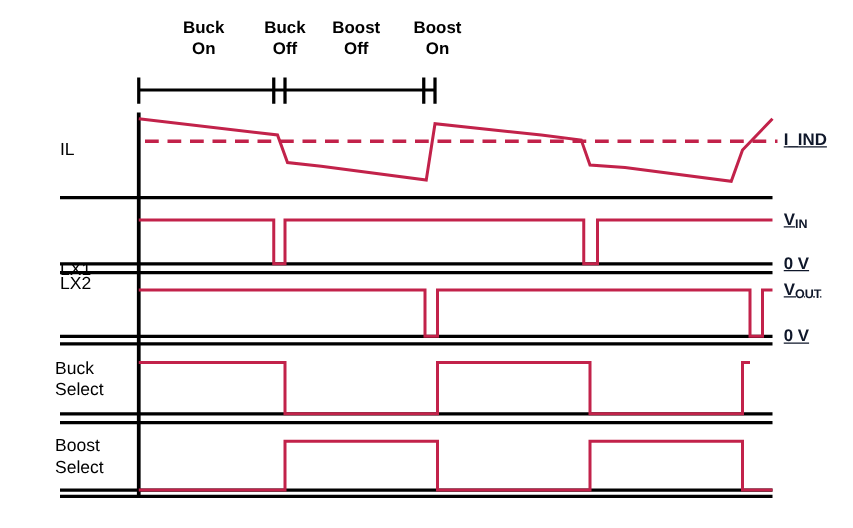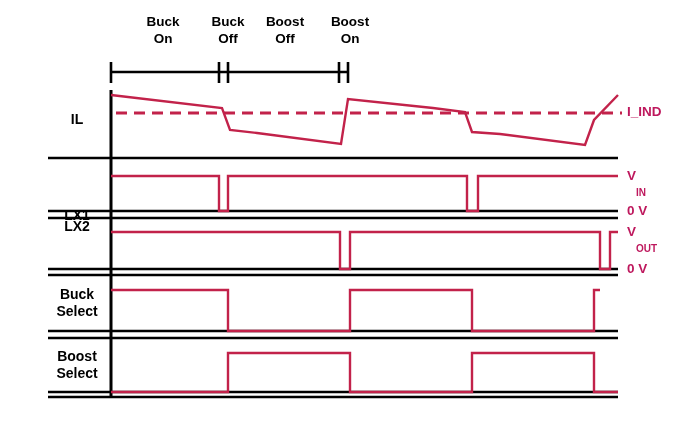--- a/index.html
+++ b/index.html
@@ -15,35 +15,36 @@
     position:absolute;
     font-weight:bold;
     font-size:13.5px;
     color:#000;
     text-align:center;
     line-height:1.25;
     white-space:pre-line;
   }
   .rowlbl{
     position:absolute;
-    font-weight:bold;
+    font-weight:normal;
     font-size:14px;
     color:#000;
-    text-align:center;
+    text-align:left;
     line-height:1.2;
     white-space:pre-line;
   }
   .rlbl{
     position:absolute;
     font-weight:bold;
     font-size:13.5px;
-    color:#be185d;
+    color:#0f172a;
     white-space:nowrap;
+    text-decoration:underline;
   }
-  .rlbl sub{font-size:10px;font-weight:bold;vertical-align:baseline;position:relative;top:16px;}
+  .rlbl sub{font-size:10px;font-weight:bold;vertical-align:baseline;position:relative;top:2px;}
 </style>
 </head>
 <body>
 
 <div id="stage">
 
   <div class="hdr" style="left:131px;top:14px;width:64px;">Buck
 On</div>
   <div class="hdr" style="left:196px;top:14px;width:64px;">Buck
 Off</div>

